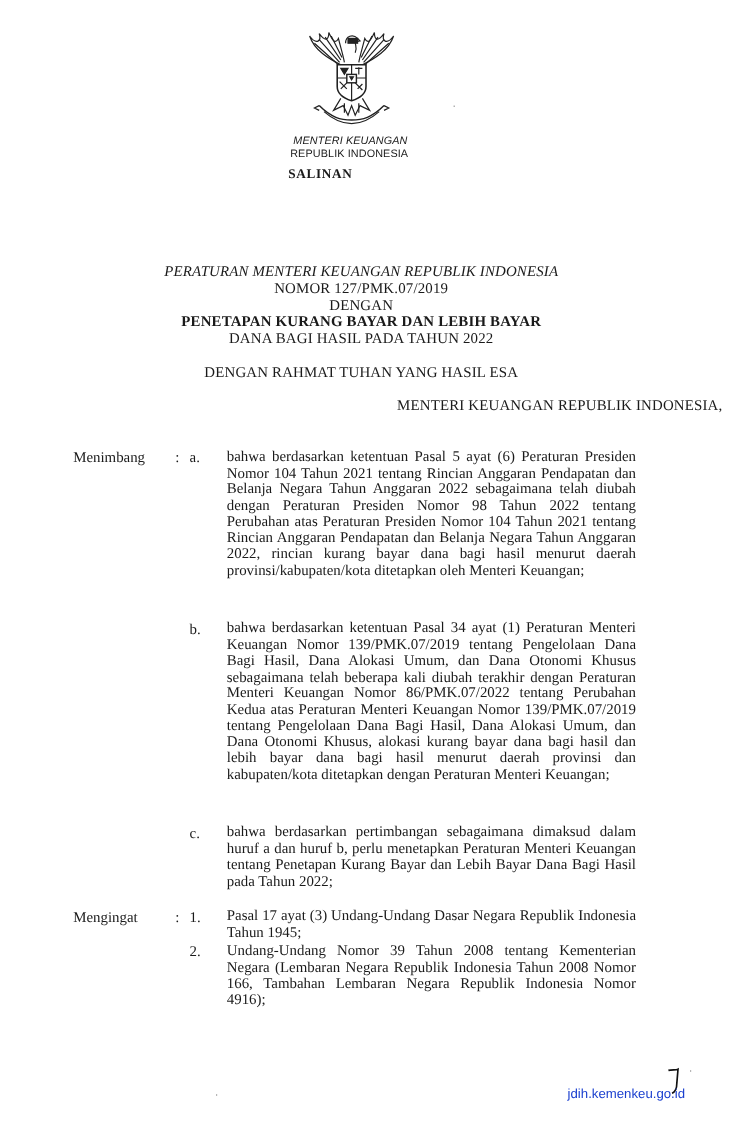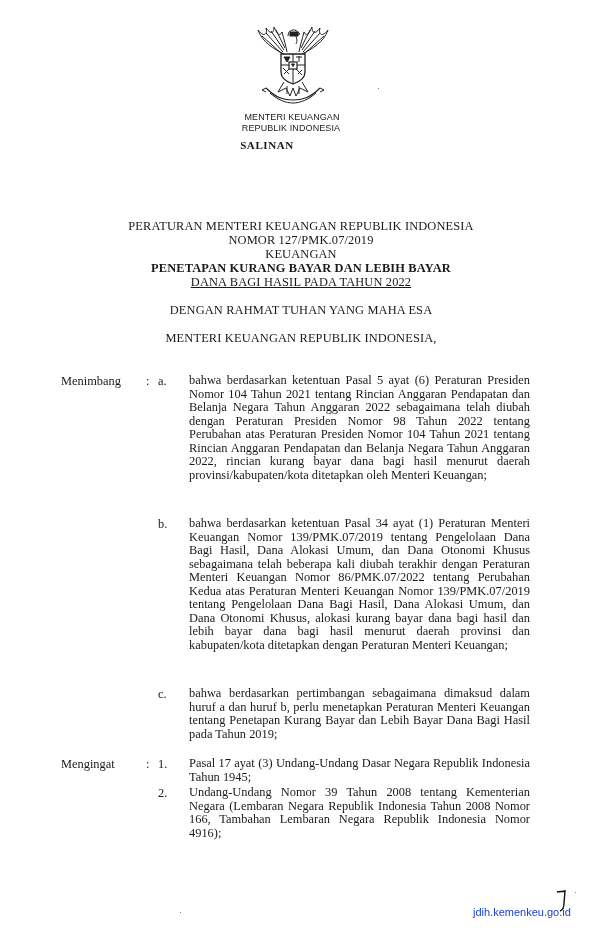--- a/index.html
+++ b/index.html
@@ -4,21 +4,21 @@
 <style>
   * { margin: 0; padding: 0; box-sizing: border-box; }
   html, body { width: 612px; height: 936px; background: #ffffff; overflow: hidden; }
   body { position: relative; font-family: "DejaVu Serif", serif; color: #1a1a1a; }
 
   .emblem { position: absolute; left: 254px; top: 24px; width: 78px; height: 80px; }
   .ministry {
     position: absolute; left: 200px; width: 200px; text-align: center;
     font-family: "Liberation Sans", sans-serif; font-size: 9px; letter-spacing: 0.1px;
   }
-  .ministry.l1 { top: 112px; left: 192px; }
+  .ministry.l1 { top: 112px; left: 192px; font-style: italic; }
   .ministry.l2 { top: 123px; left: 191px; }
   .salinan {
     position: absolute; top: 139px; left: 0; width: 522px; text-align: center;
     font-family: "Liberation Serif", serif; font-weight: bold; font-size: 11px; letter-spacing: 0.6px;
     padding-left: 12px;
   }
 
   .center-line {
     position: absolute; left: 0; width: 612px; text-align: center;
     font-family: "Liberation Serif", serif; font-size: 12.4px; letter-spacing: 0.15px;
@@ -78,39 +78,39 @@
     <path d="M12 64 C22 74 30 76 39 76 C48 76 56 74 66 64" stroke-width="1.2"></path>
     <path d="M12 64 L8 66 L12 68 M66 64 L70 66 L66 68"></path>
     <path d="M16 69 C24 76 32 79 39 79 C46 79 54 76 62 69"></path>
   </g>
 </svg>
 
 <div class="ministry l1">MENTERI KEUANGAN</div>
 <div class="ministry l2">REPUBLIK INDONESIA</div>
 <div class="salinan">SALINAN</div>
 
-<div class="center-line" style="top:219px;">PERATURAN MENTERI KEUANGAN REPUBLIK INDONESIA</div>
+<div class="center-line" style="top:219px;font-style:italic;">PERATURAN MENTERI KEUANGAN REPUBLIK INDONESIA</div>
 <div class="center-line" style="top:233px;">NOMOR  127/PMK.07/2019</div>
-<div class="center-line" style="top:247px;">KEUANGAN</div>
+<div class="center-line" style="top:247px;">DENGAN</div>
 <div class="center-line" style="top:261px;font-weight:bold;">PENETAPAN KURANG BAYAR DAN LEBIH BAYAR</div>
-<div class="center-line" style="top:275px;text-decoration:underline;">DANA BAGI HASIL PADA TAHUN 2022</div>
-<div class="center-line" style="top:303px;">DENGAN RAHMAT TUHAN YANG MAHA ESA</div>
-<div class="center-line" style="top:331px;">MENTERI KEUANGAN REPUBLIK INDONESIA,</div>
+<div class="center-line" style="top:275px;">DANA BAGI HASIL PADA TAHUN 2022</div>
+<div class="center-line" style="top:303px;">DENGAN RAHMAT TUHAN YANG HASIL ESA</div>
+<div class="center-line" style="top:331px;text-align:right;">MENTERI KEUANGAN REPUBLIK INDONESIA,</div>
 
 <div class="sec-label" style="top:374px;">Menimbang</div>
 <div class="sec-colon" style="top:374px;">:</div>
 
 <div class="item-marker" style="left:158px; top:374px;">a.</div>
 <div class="item-text" style="top:374px;">bahwa berdasarkan ketentuan Pasal 5 ayat (6) Peraturan Presiden Nomor 104 Tahun 2021 tentang Rincian Anggaran Pendapatan dan Belanja Negara Tahun Anggaran 2022 sebagaimana telah diubah dengan Peraturan Presiden Nomor 98 Tahun 2022 tentang Perubahan atas Peraturan  Presiden Nomor 104 Tahun 2021 tentang Rincian Anggaran Pendapatan dan Belanja Negara Tahun Anggaran 2022, rincian kurang bayar dana bagi hasil menurut daerah provinsi/kabupaten/kota ditetapkan oleh Menteri Keuangan;</div>
 
 <div class="item-marker" style="left:158px; top:517px;">b.</div>
 <div class="item-text" style="top:517px;">bahwa berdasarkan ketentuan Pasal 34 ayat (1) Peraturan Menteri Keuangan Nomor 139/PMK.07/2019 tentang Pengelolaan Dana Bagi Hasil, Dana Alokasi Umum, dan Dana Otonomi Khusus  sebagaimana telah beberapa kali diubah terakhir dengan Peraturan Menteri Keuangan Nomor 86/PMK.07/2022 tentang Perubahan Kedua atas Peraturan Menteri Keuangan Nomor 139/PMK.07/2019 tentang Pengelolaan Dana Bagi Hasil, Dana Alokasi Umum, dan Dana Otonomi Khusus, alokasi kurang bayar dana bagi hasil dan lebih bayar dana bagi hasil menurut daerah provinsi dan kabupaten/kota ditetapkan dengan Peraturan Menteri Keuangan;</div>
 
 <div class="item-marker" style="left:158px; top:687px;">c.</div>
-<div class="item-text" style="top:687px;">bahwa berdasarkan pertimbangan sebagaimana dimaksud dalam huruf a dan huruf b, perlu menetapkan Peraturan Menteri Keuangan tentang Penetapan Kurang Bayar dan Lebih Bayar Dana Bagi Hasil pada Tahun 2019;</div>
+<div class="item-text" style="top:687px;">bahwa berdasarkan pertimbangan sebagaimana dimaksud dalam huruf a dan huruf b, perlu menetapkan Peraturan Menteri Keuangan tentang Penetapan Kurang Bayar dan Lebih Bayar Dana Bagi Hasil pada Tahun 2022;</div>
 
 <div class="sec-label" style="top:757px;">Mengingat</div>
 <div class="sec-colon" style="top:757px;">:</div>
 
 <div class="item-marker" style="left:158px; top:757px;">1.</div>
 <div class="item-text" style="top:757px;">Pasal 17 ayat (3) Undang-Undang Dasar Negara Republik Indonesia Tahun 1945;</div>
 
 <div class="item-marker" style="left:158px; top:786px;">2.</div>
 <div class="item-text" style="top:786px;">Undang-Undang Nomor 39 Tahun 2008 tentang Kementerian Negara (Lembaran Negara Republik Indonesia Tahun 2008 Nomor 166, Tambahan Lembaran Negara Republik Indonesia Nomor 4916);</div>
 

